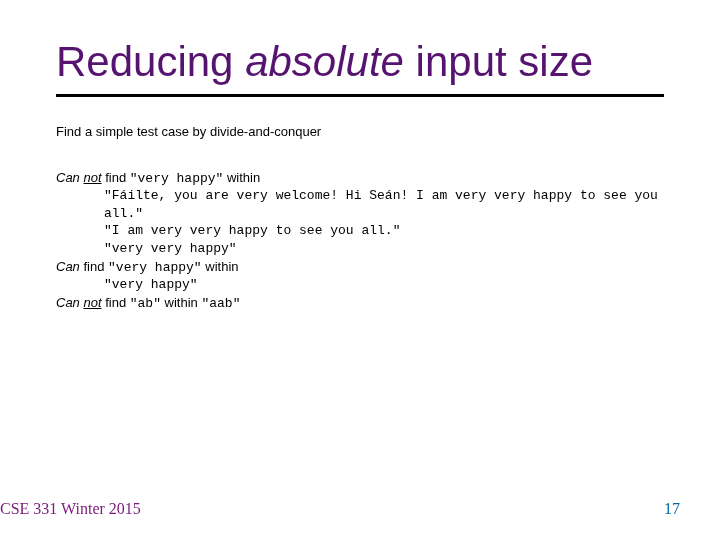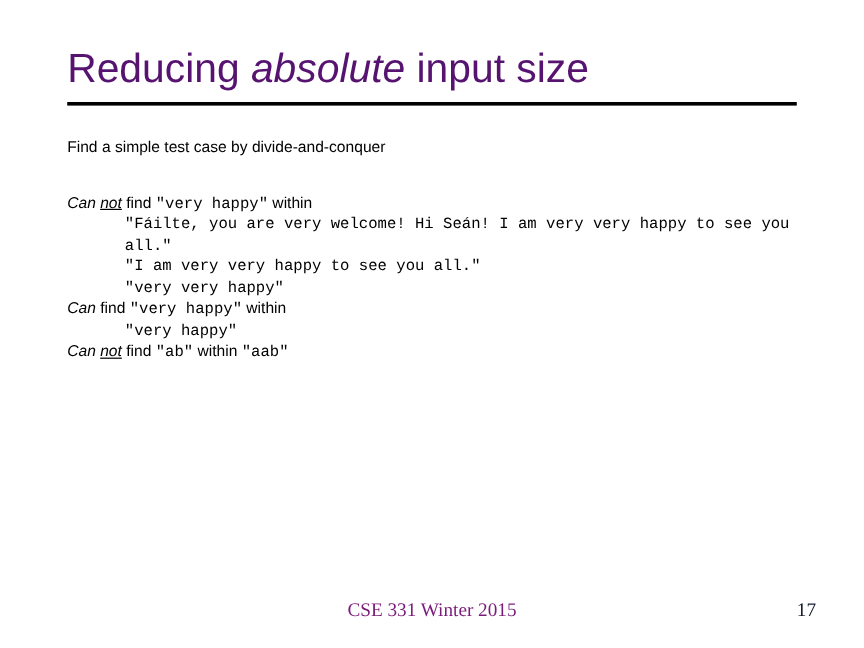--- a/index.html
+++ b/index.html
@@ -13,21 +13,21 @@
     position: relative;
   }
   .slide {
     box-sizing: border-box;
     width: 720px;
     height: 540px;
     padding: 38px 56px 0 56px;
     position: relative;
   }
   .title {
-    font-size: 34px;
+    font-size: 42px;
     line-height: 1.15;
     color: #56136f;
     font-weight: 400;
     margin: 0 0 8px 0;
   }
   .title .abs {
     font-style: italic;
   }
   .rule {
     border: none;
@@ -48,32 +48,31 @@
     padding-left: 48px;
   }
   .item {
     margin: 0;
   }
   .footer-center {
     position: absolute;
     bottom: 22px;
     left: 0;
     width: 720px;
-    text-align: center;
     font-family: "Times New Roman", Times, serif;
     font-size: 16px;
     color: #7a1a7a;
   }
   .footer-right {
     position: absolute;
     bottom: 22px;
     right: 40px;
     font-family: "Times New Roman", Times, serif;
     font-size: 16px;
-    color: #0f172a;
+    color: #0369a1;
   }
 </style>
 </head>
 <body>
 
 <div class="slide">
 
   <h1 class="title">
     <span>Reducing </span><span class="abs">absolute</span><span> input size</span>
   </h1>

